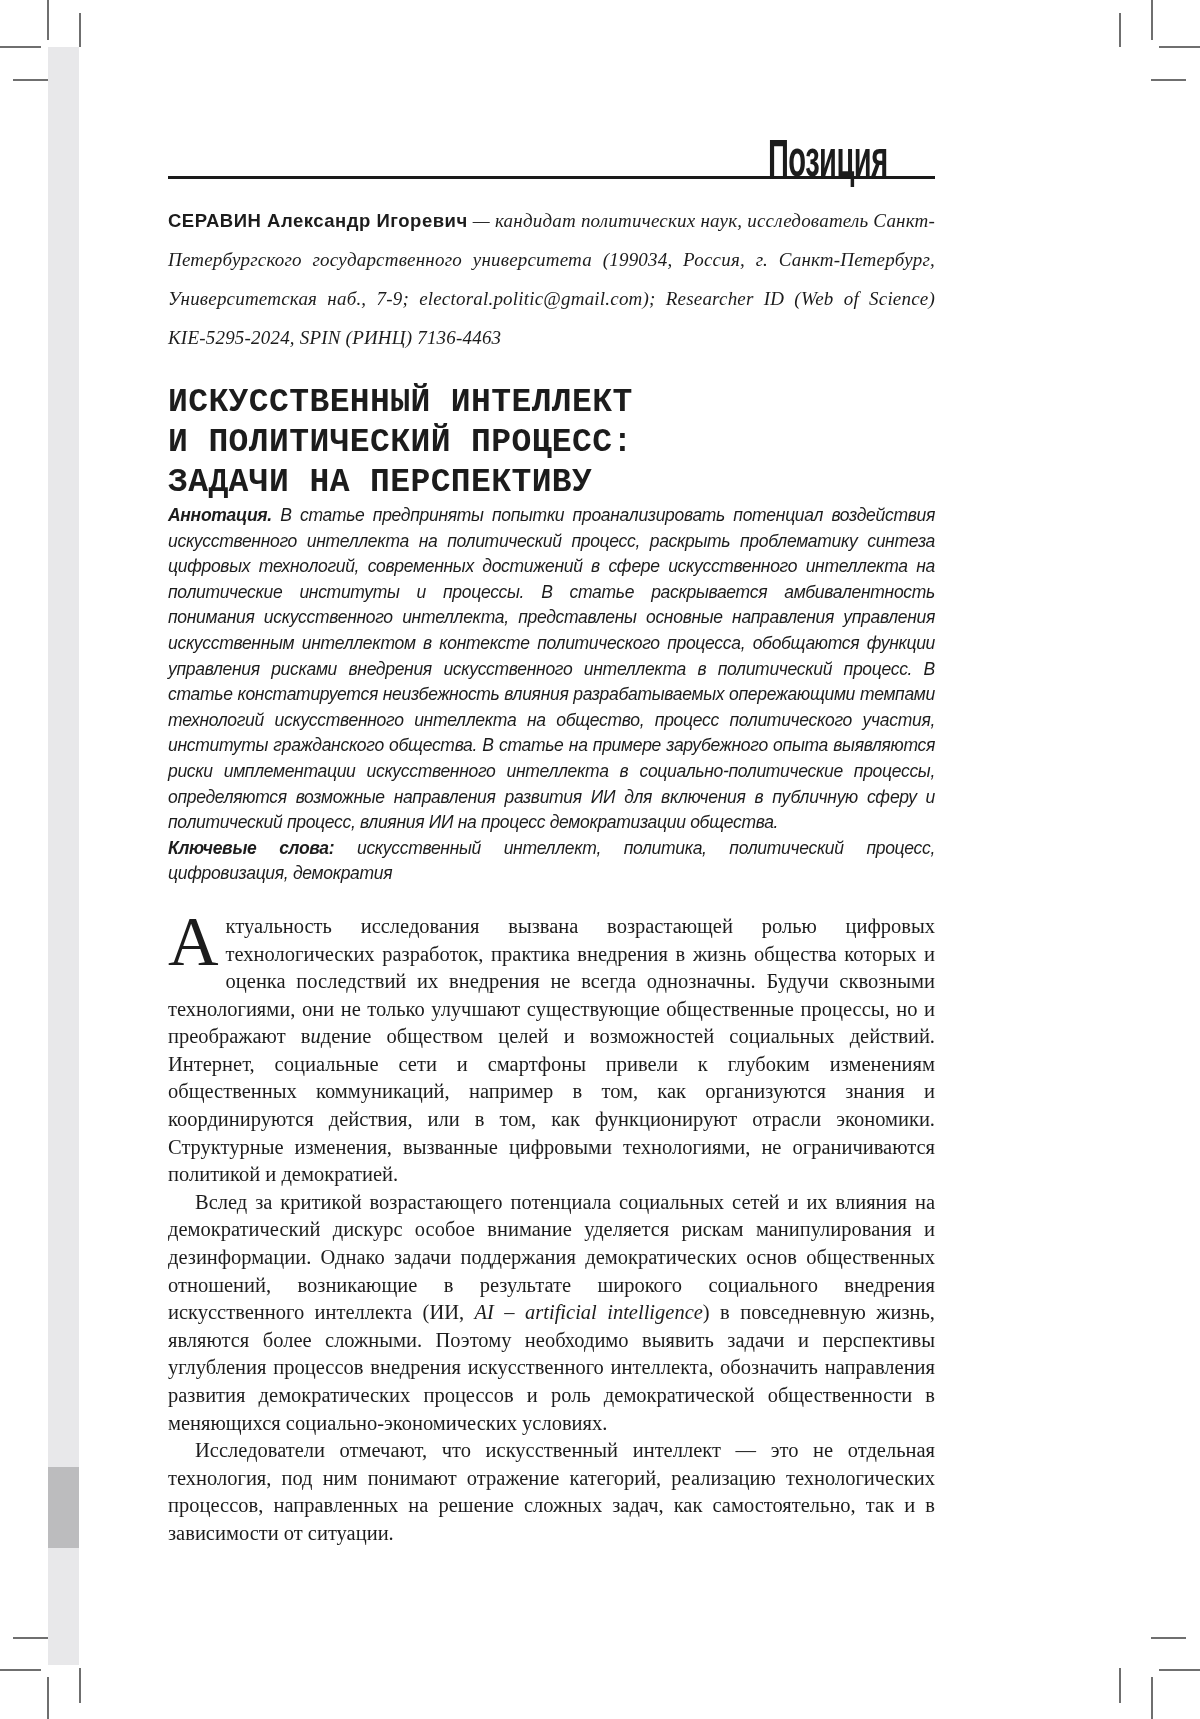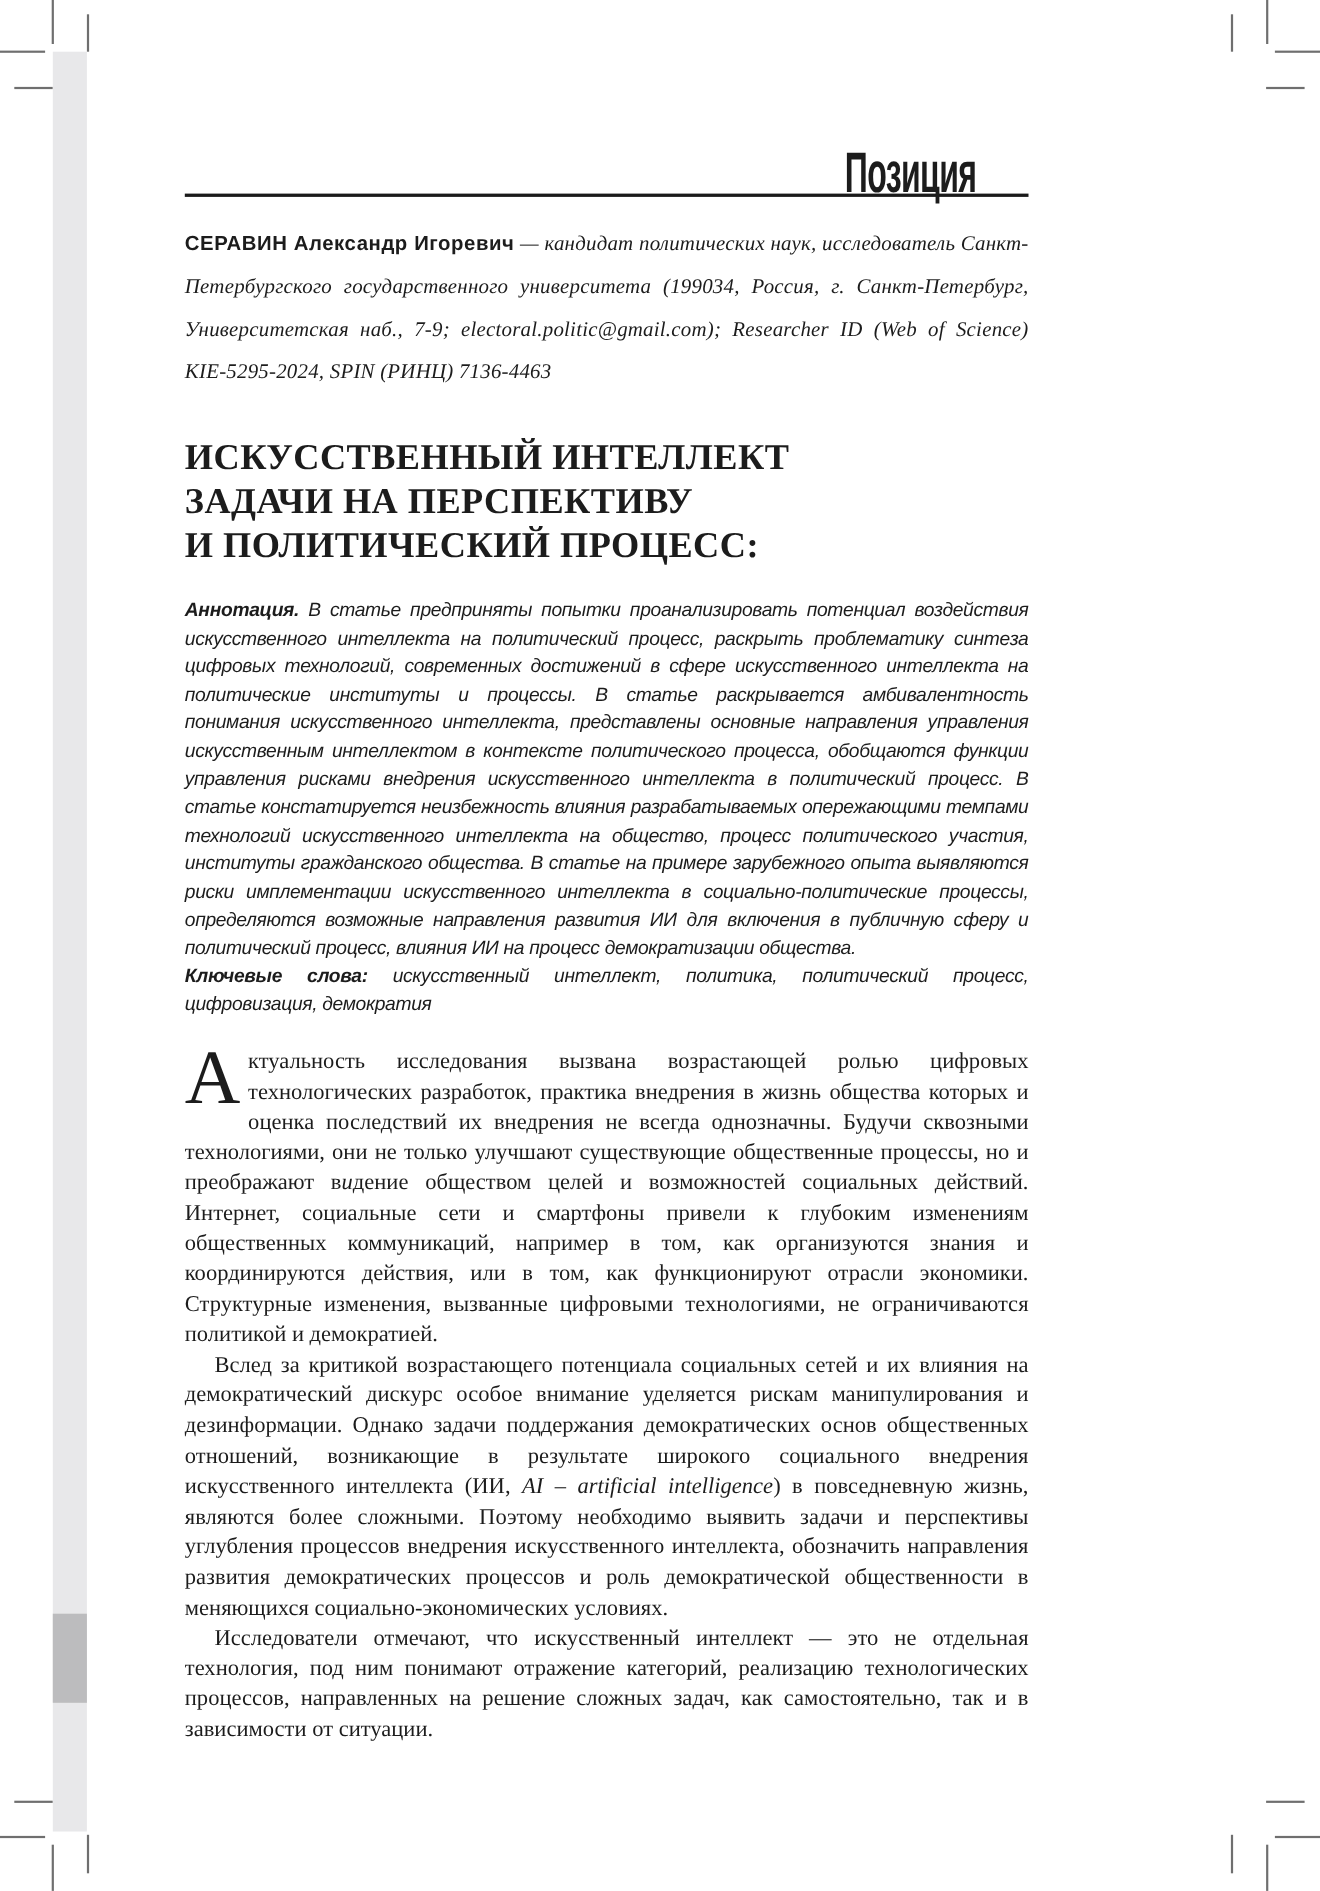--- a/index.html
+++ b/index.html
@@ -81,32 +81,31 @@
   .author-name{
     font-family:"Liberation Sans", sans-serif;
     font-style:normal;
     font-weight:bold;
     font-size:18.5px;
     letter-spacing:0.5px;
   }
 
   
   .title{
-    margin-top:38px;
-    font-family:Liberation Serif, serif;
+    margin-top:26px;
+    font-family:Liberation Mono, monospace;
     font-weight:bold;
     font-size:33px;
     line-height:40px;
     letter-spacing:0.4px;
     color:var(--text);
   }
 
   
   .abstract{
-    margin-top:26px;
     font-family:"Liberation Sans", sans-serif;
     font-style:italic;
     font-size:17.5px;
     line-height:25.6px;
     letter-spacing:-0.3px;
     text-align:justify;
   }
   .abstract p{margin:0;}
   .ab-label{font-weight:bold;}
 
@@ -156,22 +155,22 @@
   <div class="column">
 
     <div class="header">
       <span class="header-title">Позиция</span>
     </div>
 
     <p class="author"><span class="author-name">СЕРАВИН Александр Игоревич</span><span> — кандидат политических наук, исследователь Санкт-Петербургского государственного университета (199034, Россия, г. Санкт-Петербург, Университетская наб., 7-9; electoral.politic@gmail.com); Researcher ID (Web of Science) KIE-5295-2024, SPIN (РИНЦ) 7136-4463</span></p>
 
     <div class="title">
       <div>ИСКУССТВЕННЫЙ ИНТЕЛЛЕКТ</div>
+      <div>И ПОЛИТИЧЕСКИЙ ПРОЦЕСС:</div>
       <div>ЗАДАЧИ НА ПЕРСПЕКТИВУ</div>
-      <div>И ПОЛИТИЧЕСКИЙ ПРОЦЕСС:</div>
     </div>
 
     <div class="abstract">
       <p><span class="ab-label">Аннотация.</span><span> В статье предприняты попытки проанализировать потенциал воздействия искусственного интеллекта на политический процесс, раскрыть проблематику синтеза цифровых технологий, современных достижений в сфере искусственного интеллекта на политические институты и процессы. В статье раскрывается амбивалентность понимания искусственного интеллекта, представлены основные направления управления искусственным интеллектом в контексте политического процесса, обобщаются функции управления рисками внедрения искусственного интеллекта в политический процесс. В статье констатируется неизбежность влияния разрабатываемых опережающими темпами технологий искусственного интеллекта на общество, процесс политического участия, институты гражданского общества. В статье на примере зарубежного опыта выявляются риски имплементации искусственного интеллекта в социально-политические процессы, определяются возможные направления развития ИИ для включения в публичную сферу и политический процесс, влияния ИИ на процесс демократизации общества.</span></p>
       <p><span class="ab-label">Ключевые слова:</span><span> искусственный интеллект, политика, политический процесс, цифровизация, демократия</span></p>
     </div>
 
     <div class="body-text">
         <p class=""><span class="dropcap">А</span><span>ктуальность исследования вызвана возрастающей ролью цифровых технологических разработок, практика внедрения в жизнь общества которых и оценка последствий их внедрения не всегда однозначны. Будучи сквозными технологиями, они не только улучшают существующие общественные процессы, но и преображают в</span><span class="em">и</span><span>дение обществом целей и возможностей социальных действий. Интернет, социальные сети и смартфоны привели к глубоким изменениям общественных коммуникаций, например в том, как организуются знания и координируются действия, или в том, как функционируют отрасли экономики. Структурные изменения, вызванные цифровыми технологиями, не ограничиваются политикой и демократией.</span></p>
         <p class="indent"><span>Вслед за критикой возрастающего потенциала социальных сетей и их влияния на демократический дискурс особое внимание уделяется рискам манипулирования и дезинформации. Однако задачи поддержания демократических основ общественных отношений, возникающие в результате широкого социального внедрения искусственного интеллекта (ИИ, </span><span class="em">AI – artificial intelligence</span><span>) в повседневную жизнь, являются более сложными. Поэтому необходимо выявить задачи и перспективы углубления процессов внедрения искусственного интеллекта, обозначить направления развития демократических процессов и роль демократической общественности в меняющихся социально-экономических условиях.</span></p>

